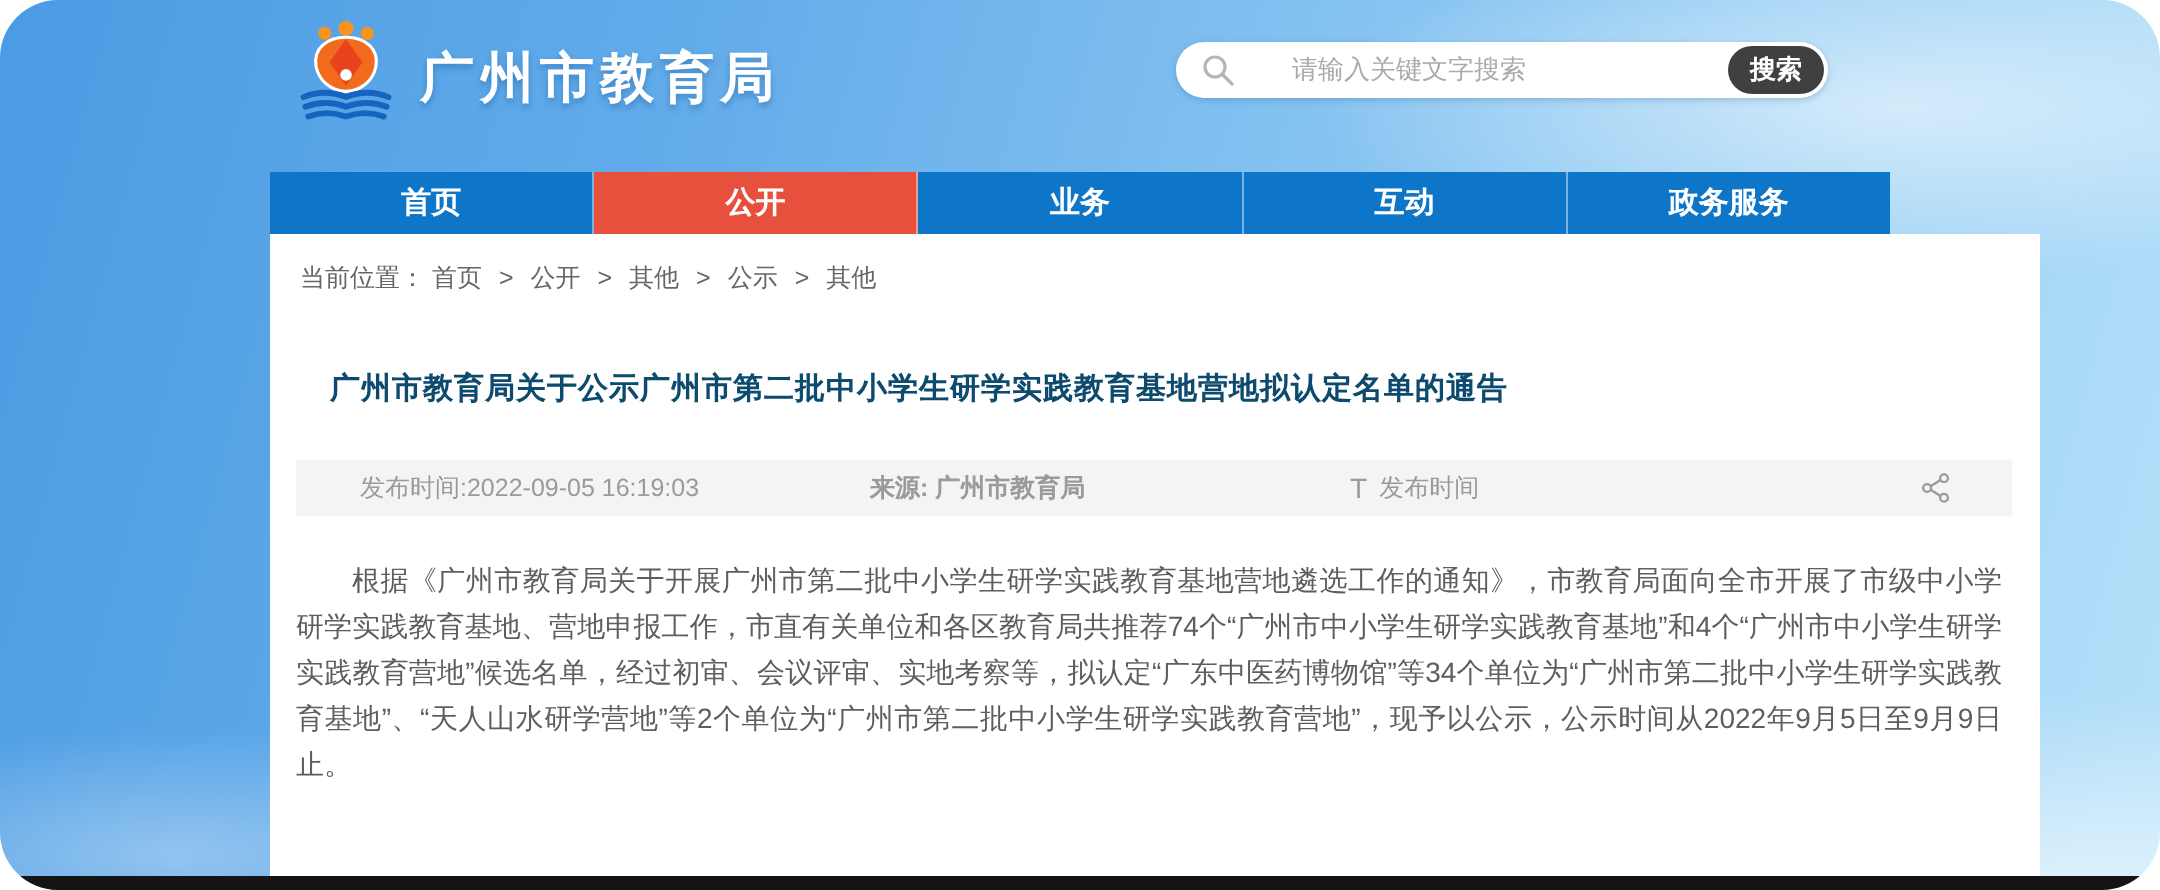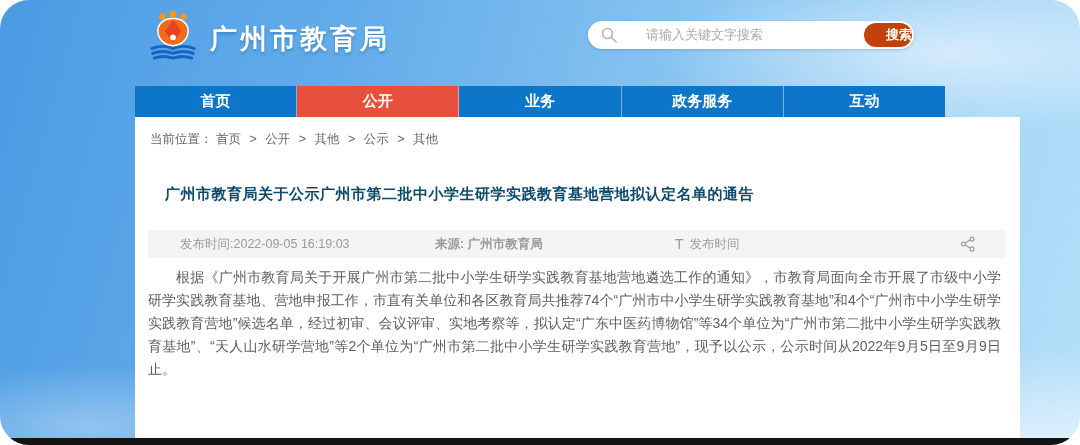--- a/index.html
+++ b/index.html
@@ -34,23 +34,23 @@
   }
   .search-glyph { position: absolute; left: 13px; top: 6px; width: 16px; height: 16px; }
   .search-input {
     position: absolute; left: 44px; top: 0; width: 220px; height: 28px;
     border: none; outline: none; background: transparent;
     font-size: 13px; color: #15803d; font-family: Liberation Mono, monospace; margin-left: 14px;
   }
   .search-input::placeholder { color: #aaaaaa; }
   .search-btn {
     position: absolute; right: 2px; top: 2px; width: 48px; height: 24px;
-    border: none; border-radius: 13px; background: #c2410c;
+    border: none; border-radius: 13px; background: #404040;
     color: #fff; font-size: 13px; font-weight: bold; font-family: inherit;
-    cursor: pointer; line-height: 24px; text-align: right; padding: 0;
+    cursor: pointer; line-height: 24px; text-align: center; padding: 0;
   }
 
   
   .main-nav {
     position: absolute; left: 135px; top: 86px; width: 810px; height: 31px;
     display: flex; background: #0d76c8;
   }
   .nav-item {
     flex: 1; display: flex; align-items: center; justify-content: center;
     color: #ffffff; font-size: 15px; font-weight: bold; cursor: pointer;
@@ -87,21 +87,21 @@
   }
   .meta-item { white-space: nowrap; }
   .meta-publish { width: 255px; }
   .meta-source  { width: 240px; font-weight: bold; }
   .meta-views   { width: 205px; }
   .meta-font { cursor: pointer; display: flex; align-items: center; width: 155px; }
   .meta-font .t-glyph { font-size: 14px; margin-right: 6px; color: #9a9a9a; }
   .share-wrap { margin-left: auto; cursor: pointer; width: 16px; height: 16px; }
 
   .article-body {
-    margin: 8px 19px 0 13px;
+    margin: 21px 19px 0 13px;
     font-size: 14px; line-height: 23px; color: #5e5e5e;
     text-align: justify;
   }
   .article-body p { text-indent: 2em; margin-bottom: 12px; }
 
   .footer-bar {
     position: absolute; left: 0; right: 0; bottom: 0; height: 7px;
     background: #141414;
   }
 </style>
@@ -136,22 +136,22 @@
       <line x1="10.5" y1="10.5" x2="15" y2="15" stroke="#b5b5b5" stroke-width="1.6" stroke-linecap="round"></line>
     </svg>
     <input class="search-input" type="text" placeholder="请输入关键文字搜索" style="">
     <button class="search-btn">搜索</button>
   </div>
 
   <div class="main-nav">
     <div class="nav-item">首页</div>
     <div class="nav-item active">公开</div>
     <div class="nav-item">业务</div>
+    <div class="nav-item">互动</div>
     <div class="nav-item">政务服务</div>
-    <div class="nav-item">互动</div>
   </div>
 
   <div class="content">
 
     <div class="breadcrumb">
       <span>当前位置：</span>
       <span class="crumb">首页</span>
       <span class="sep">&gt;</span>
       <span class="crumb">公开</span>
       <span class="sep">&gt;</span>

